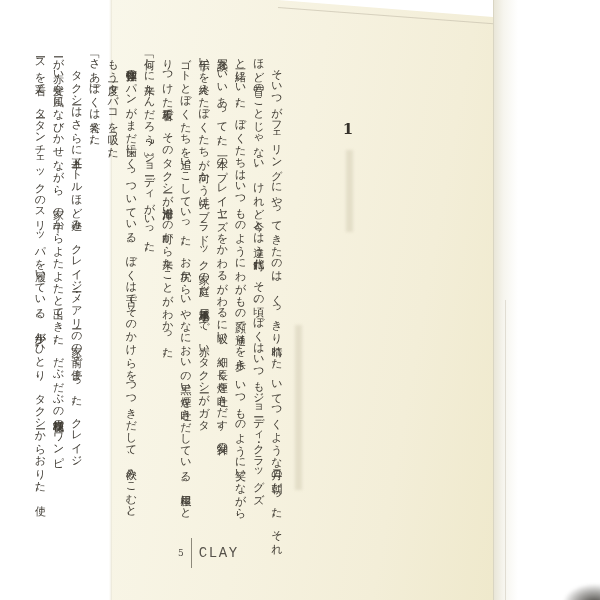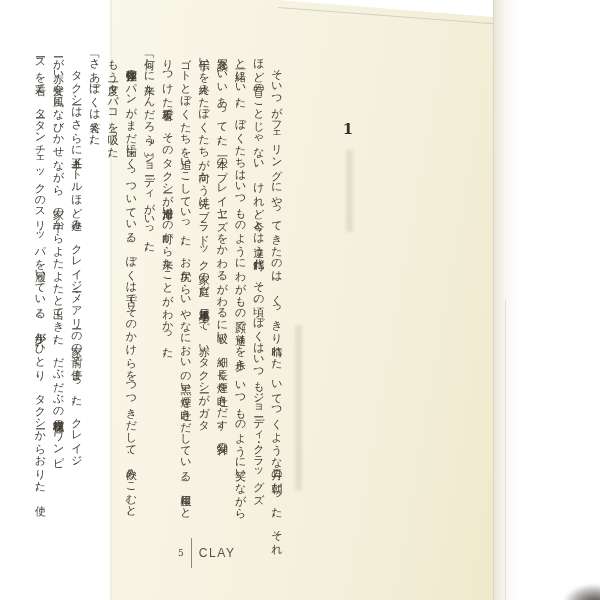--- a/index.html
+++ b/index.html
@@ -110,22 +110,22 @@
   }
   #footer-page-number {
     font-family: "DejaVu Serif", "Liberation Serif", serif;
     font-size: 9px; color: #55514a;
   }
   #footer-divider {
     width: 1px; height: 30px;
     background: #8d897b;
   }
   #footer-book-title {
-    font-family: Liberation Sans, sans-serif;
-    font-size: 12px; letter-spacing: 1.6px;
+    font-family: Liberation Mono, monospace;
+    font-size: 14px; letter-spacing: 1.6px;
     color: #55514a;
   }
 </style>
 </head>
 <body>
 
 <div id="stage">
 
   <div id="paper"></div>
   <div id="paper-left-edge"></div>

